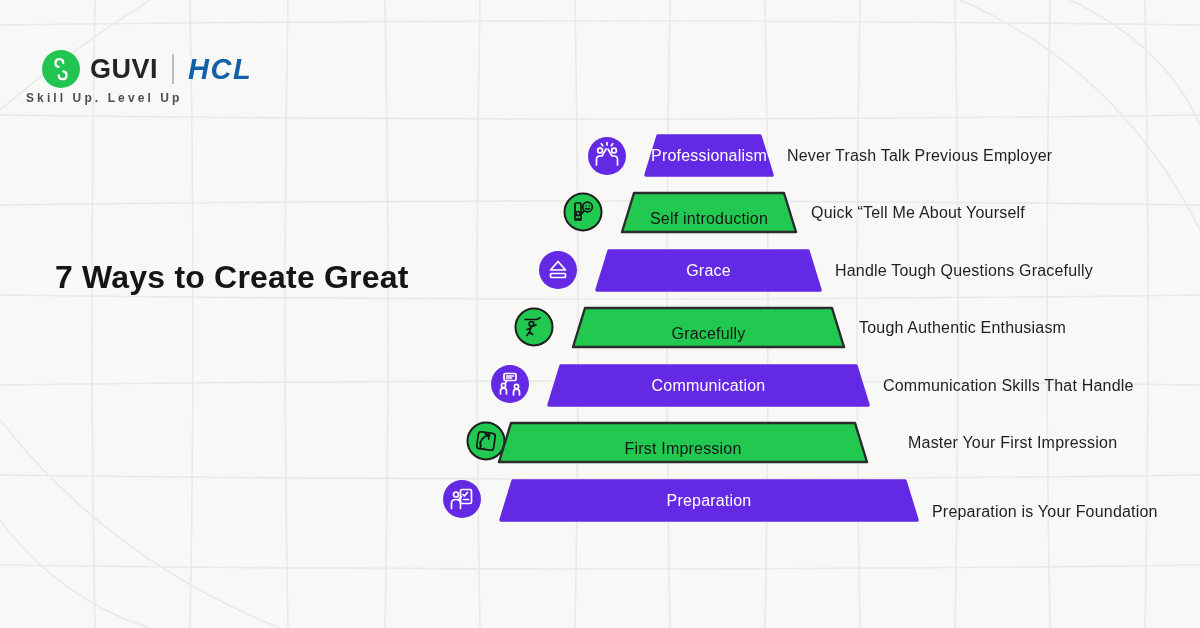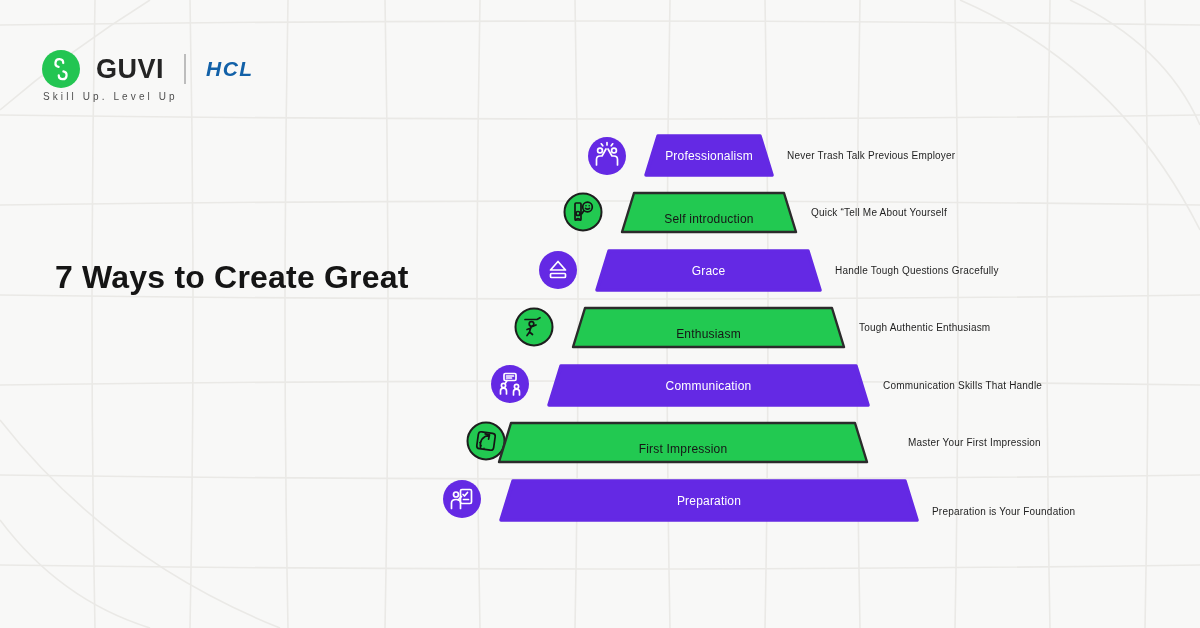--- a/index.html
+++ b/index.html
@@ -5,53 +5,53 @@
   html,body{margin:0;padding:0;background:#e9e9e9;}
   .canvas{
     position:relative;width:1200px;height:628px;overflow:hidden;
     background:var(--background,#f8f8f7);
     font-family:"Liberation Sans",sans-serif;
   }
   .bgsvg{position:absolute;inset:0;width:1200px;height:628px;}
   .bgsvg path{fill:none;stroke:#eae9e6;stroke-width:1.6;}
 
   
-  .logo{position:absolute;left:42px;top:50px;display:flex;align-items:center;gap:16px;}
+  .logo{position:absolute;left:42px;top:50px;display:flex;align-items:center;gap:10px;}
   .logo-circle{width:38px;height:38px;border-radius:50%;background:var(--guvi-green,#23c552);
     display:flex;align-items:center;justify-content:center;}
   .logo-circle svg{width:30px;height:30px;}
   .guvi-text{font-weight:800;font-size:27px;color:#242424;letter-spacing:.5px;}
   .sep{width:2px;height:30px;background:#bdbdbd;margin:0 4px;}
-  .hcl-text{font-weight:800;font-style:italic;font-size:21px;color:var(--hcl-blue,#1261a8);letter-spacing:1.5px;}
-  .tagline{position:absolute;left:43px;top:91px;font-size:10px;letter-spacing:3.1px;color:#4e4e4e;font-weight:400;}
+  .hcl-text{font-weight:800;font-style:italic;font-size:29px;color:var(--hcl-blue,#1261a8);letter-spacing:1.5px;}
+  .tagline{position:absolute;left:26px;top:91px;font-size:12px;letter-spacing:3.1px;color:#4e4e4e;font-weight:700;}
 
   
   .title{position:absolute;left:55px;top:259px;font-size:32px;font-weight:800;color:var(--title,#151515);
     line-height:37px;letter-spacing:.2px;}
 
   
   .picon{position:absolute;width:40px;height:40px;}
   .picon svg{width:40px;height:40px;display:block;}
   .icon-art{fill:none;stroke-width:1.7;stroke-linecap:round;stroke-linejoin:round;}
   .icon-purple .bgc{fill:var(--purple,#6429e4);}
   .icon-purple .icon-art{stroke:#ffffff;}
   .icon-green .bgc{fill:var(--green,#22c951);stroke:#1e1e1e;stroke-width:2;}
   .icon-green .icon-art{stroke:#141414;}
   .dot{fill:#141414;stroke:none;}
 
   .bar{position:absolute;height:43px;display:flex;align-items:center;justify-content:center;}
   .bar svg{position:absolute;inset:0;width:100%;height:100%;}
-  .bar-label{position:relative;font-size:12px;letter-spacing:.2px;}
+  .bar-label{position:relative;font-size:16px;letter-spacing:.2px;}
   .bar-purple polygon{fill:var(--purple,#6429e4);stroke:var(--purple,#6429e4);stroke-width:3.5;stroke-linejoin:round;}
   .bar-green  polygon{fill:var(--green,#22c951);stroke:var(--green-border,#2b2b2b);stroke-width:2.4;stroke-linejoin:round;}
   .bar-purple .bar-label{color:#ffffff;}
   .bar-green  .bar-label{color:#161616;margin-top:13px;}
 
   .pdesc{position:absolute;height:43px;display:flex;align-items:center;
-    font-size:10px;color:var(--text,#1f1f1f);letter-spacing:.2px;white-space:nowrap;}
+    font-size:16px;color:var(--text,#1f1f1f);letter-spacing:.2px;white-space:nowrap;}
 </style>
 </head>
 <body>
 
 <div class="canvas">
 
   <svg class="bgsvg" viewBox="0 0 1200 628" aria-hidden="true">
     <path d="M95,0 Q89,314 95,628"></path>
       <path d="M190,0 Q196,314 190,628"></path>
     <path d="M288,0 Q282,314 288,628"></path>
@@ -167,21 +167,21 @@
           <path d="M11,12.5 H23 l3,-1.8"></path>
           <circle cx="17.5" cy="17" r="2.3"></circle>
           <path d="M17,19.5 L15.5,25 M17,20 L22,18 M17,21 L13,22.5 M15.5,25 L18.5,27.5 M15.5,25 L13,28.5"></path>
         </g>
         </svg>
     </div>
     <div class="bar bar-green" style="left:571px;top:306px;width:275px">
       <svg viewBox="0 0 275 43" preserveAspectRatio="none">
           <polygon points="14,2 261,2 273,41 2,41"></polygon>
         </svg>
-      <span class="bar-label">Enthusiasm</span>
+      <span class="bar-label">Gracefully</span>
     </div>
     <div class="pdesc" style="left:859px;top:306px">Tough Authentic Enthusiasm</div>
   </div>
 
   <div>
     <div class="picon icon-purple" style="left:490px;top:364px">
       <svg viewBox="0 0 40 40">
           <circle class="bgc" cx="20" cy="20" r="19"></circle>
         <g class="icon-art">
           <rect x="14" y="9.5" width="12" height="7" rx="1.2"></rect>

